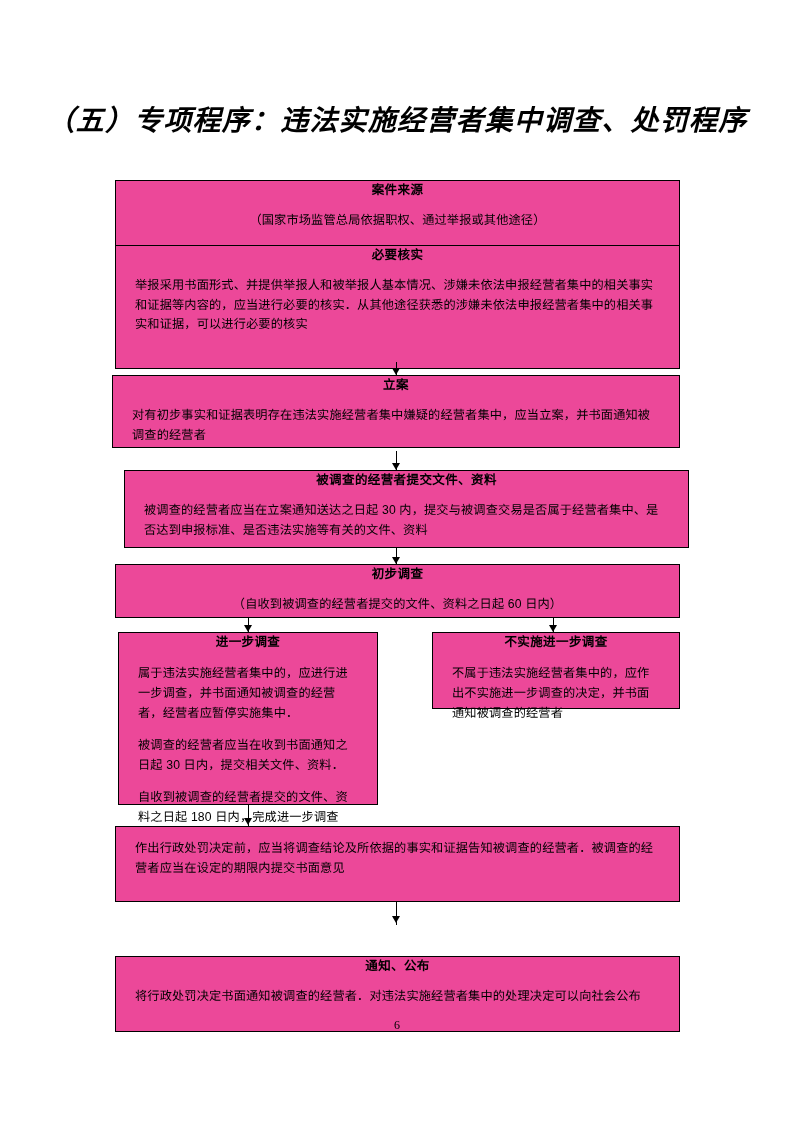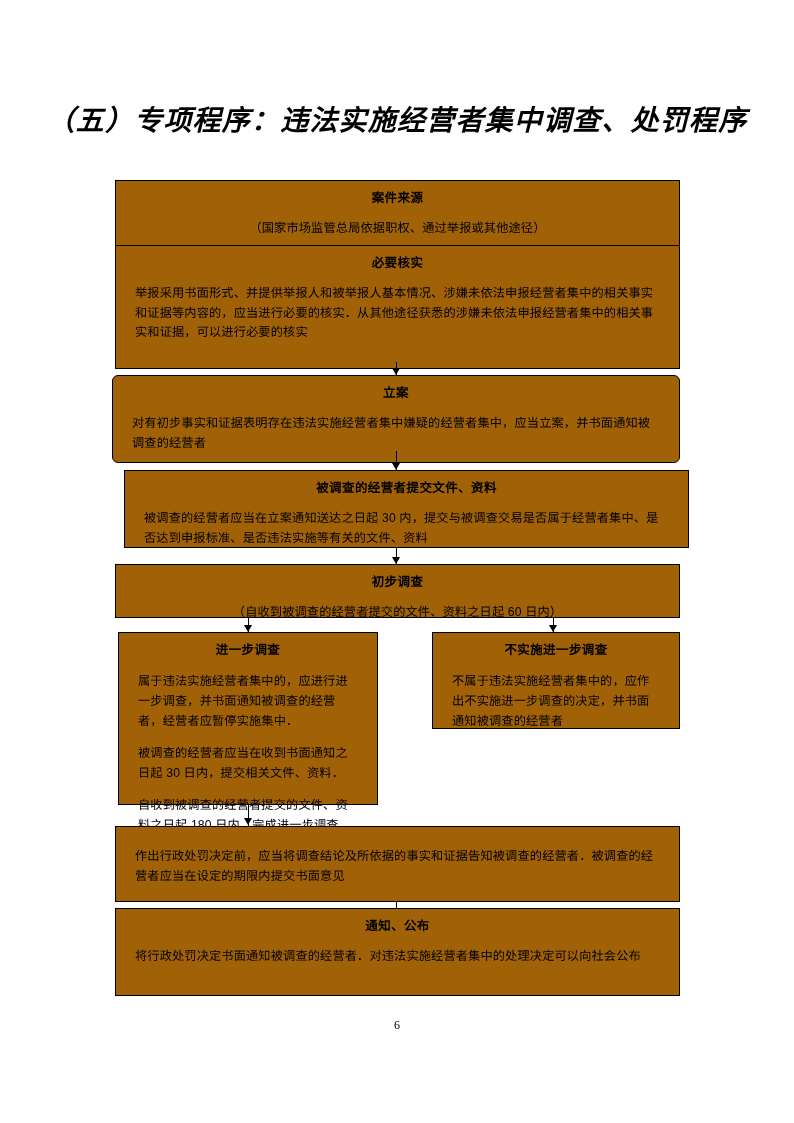--- a/index.html
+++ b/index.html
@@ -38,22 +38,22 @@
     left: 0;
     top: 0;
     width: 794px;
     height: 1123px;
   }
 
   .node {
     position: absolute;
     box-sizing: border-box;
     border: 1.3px solid #000;
-    background: #a16207;
-    padding: 8px 7px 6px 7px;
+    background: #ec4899;
+    padding: 0 7px 6px 7px;
   }
 
   .node .n-title {
     text-align: center;
     font-weight: 700;
     font-size: 12.5px;
     line-height: 18px;
     letter-spacing: 0.4px;
     margin-bottom: 1px;
   }
@@ -129,21 +129,21 @@
   <div class="node" style="left:115px; top:245px; width:565px; height:124px;">
     <div class="n-title">必要核实</div>
     <div class="n-body">
       <p>举报采用书面形式、并提供举报人和被举报人基本情况、涉嫌未依法申报经营者集中的相关事实和证据等内容的，应当进行必要的核实．从其他途径获悉的涉嫌未依法申报经营者集中的相关事实和证据，可以进行必要的核实</p>
     </div>
   </div>
 
   <div class="conn v" style="left:396px; top:362px; height:13px;"></div>
   <div class="arrowhead" style="left:392px; top:368px;"></div>
 
-  <div class="node" style="left:112px; top:375px; width:568px; height:88px;border-radius:6px;">
+  <div class="node" style="left:112px; top:375px; width:568px; height:73px;">
     <div class="n-title">立案</div>
     <div class="n-body">
       <p>对有初步事实和证据表明存在违法实施经营者集中嫌疑的经营者集中，应当立案，并书面通知被调查的经营者</p>
     </div>
   </div>
 
   <div class="conn v" style="left:396px; top:451px; height:20px;"></div>
   <div class="arrowhead" style="left:392px; top:463px;"></div>
 
   <div class="node" style="left:124px; top:470px; width:565px; height:78px;">
@@ -171,40 +171,40 @@
 
   <div class="node branch" style="left:118px; top:632px; width:260px; height:173px;">
     <div class="n-title">进一步调查</div>
     <div class="n-body">
       <p>属于违法实施经营者集中的，应进行进一步调查，并书面通知被调查的经营者，经营者应暂停实施集中．</p>
       <p>被调查的经营者应当在收到书面通知之日起 30 日内，提交相关文件、资料．</p>
       <p>自收到被调查的经营者提交的文件、资料之日起 180 日内，完成进一步调查</p>
     </div>
   </div>
 
-  <div class="node branch" style="left:432px; top:632px; width:248px; height:97px;">
+  <div class="node branch" style="left:432px; top:632px; width:248px; height:77px;">
     <div class="n-title">不实施进一步调查</div>
     <div class="n-body">
       <p>不属于违法实施经营者集中的，应作出不实施进一步调查的决定，并书面通知被调查的经营者</p>
     </div>
   </div>
 
   <div class="conn v" style="left:248px; top:805px; height:22px;"></div>
   <div class="arrowhead" style="left:244px; top:818px;"></div>
 
   <div class="node" style="left:115px; top:826px; width:565px; height:76px;">
     <div class="n-body">
       <p>作出行政处罚决定前，应当将调查结论及所依据的事实和证据告知被调查的经营者．被调查的经营者应当在设定的期限内提交书面意见</p>
     </div>
   </div>
 
   <div class="conn v" style="left:396px; top:902px; height:23px;"></div>
   <div class="arrowhead" style="left:392px; top:916px;"></div>
 
-  <div class="node" style="left:115px; top:908px; width:565px; height:88px;">
+  <div class="node" style="left:115px; top:956px; width:565px; height:76px;">
     <div class="n-title">通知、公布</div>
     <div class="n-body">
       <p>将行政处罚决定书面通知被调查的经营者．对违法实施经营者集中的处理决定可以向社会公布</p>
     </div>
   </div>
 
 </div>
 
 <div class="page-num">6</div>
 

